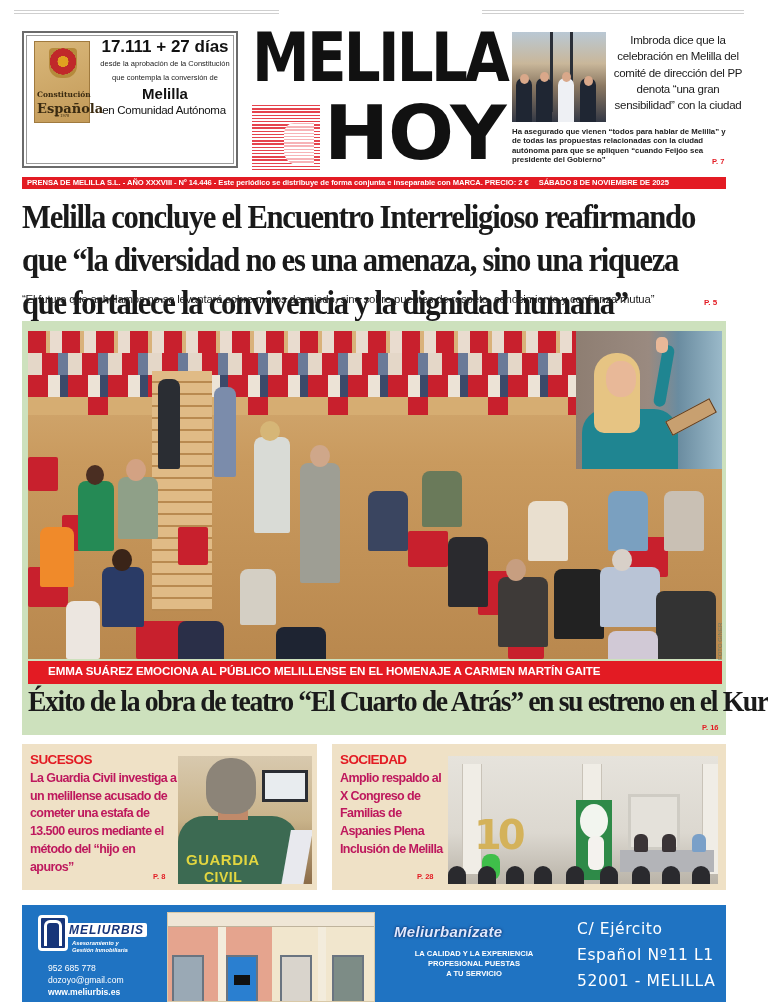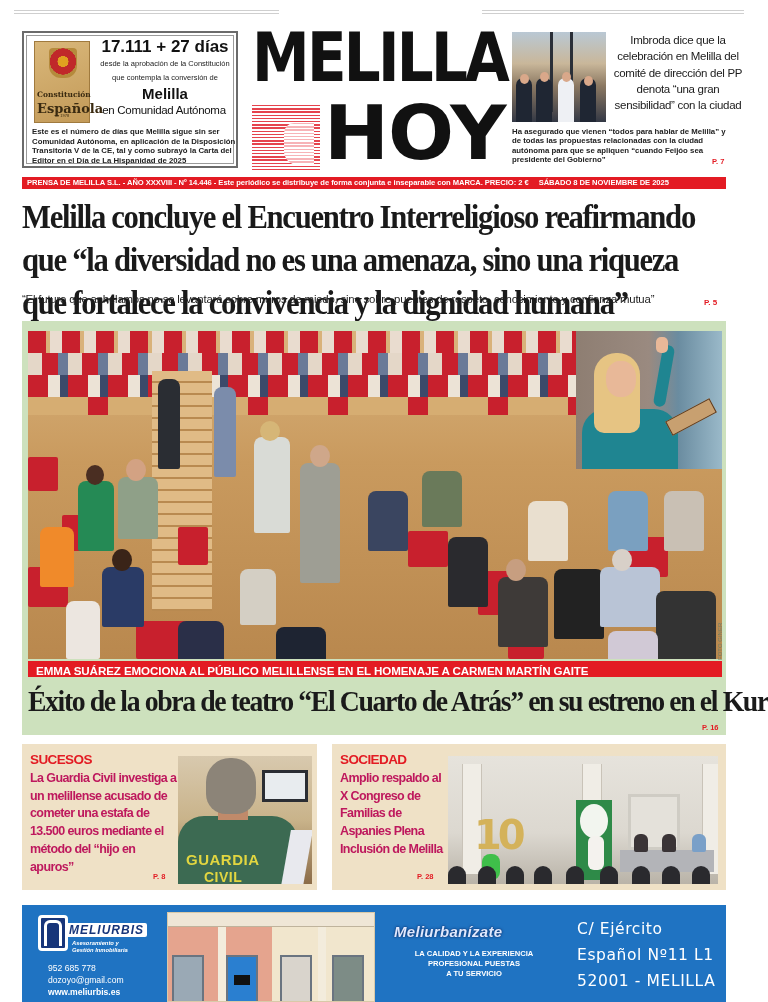--- a/index.html
+++ b/index.html
@@ -61,21 +61,21 @@
   .pers { position: absolute; border-radius: 8px 8px 2px 2px; }
   .pers-head { position: absolute; border-radius: 50%; }
   .actress { position: absolute; left: 548px; top: 0; width: 146px; height: 138px; overflow: hidden; background: linear-gradient(90deg, #8e7e72 0%, #9a8a80 50%, #6a8ca0 70%, #9ab9c9 100%); }
   .actress .hair { position: absolute; left: 18px; top: 22px; width: 46px; height: 80px; background: #e6c483; border-radius: 22px 22px 10px 10px; }
   .actress .face { position: absolute; left: 30px; top: 30px; width: 30px; height: 36px; background: #e8b898; border-radius: 45%; }
   .actress .body { position: absolute; left: 6px; top: 78px; width: 96px; height: 60px; background: #1f8591; border-radius: 24px 24px 0 0; }
   .actress .arm { position: absolute; left: 82px; top: 14px; width: 12px; height: 62px; background: #1f8591; transform: rotate(10deg); border-radius: 6px; }
   .actress .hand { position: absolute; left: 80px; top: 6px; width: 12px; height: 16px; background: #e8b898; border-radius: 5px; }
   .actress .script { position: absolute; left: 90px; top: 78px; width: 50px; height: 16px; background: #c8a070; transform: rotate(-28deg); border: 1px solid #5a3a20; }
   .photo-credit { position: absolute; left: 699px; top: 600px; font-size: 6px; color: #6f7d66; transform: rotate(-90deg); transform-origin: left top; white-space: nowrap; }
-  .feature-kicker { position: absolute; left: 6px; top: 340px; width: 694px; height: 16px; background: #e31b23; color: #fff; font-size: 11.6px; font-weight: bold; line-height: 20px; padding-left: 8px; letter-spacing: -0.1px; white-space: nowrap; }
+  .feature-kicker { position: absolute; left: 6px; top: 340px; width: 694px; height: 23px; background: #e31b23; color: #fff; font-size: 11.6px; font-weight: bold; line-height: 20px; padding-left: 20px; letter-spacing: -0.1px; white-space: nowrap; }
   .feature-headline { position: absolute; left: 6px; top: 361px; width: 730px; font-family: "Liberation Serif", serif; font-weight: bold; font-size: 30px; line-height: 38px; letter-spacing: -1.5px; color: #1a1a1a; white-space: nowrap; transform: scaleX(0.925); transform-origin: left top; }
   .feature-page { position: absolute; left: 680px; top: 402px; font-size: 7.5px; font-weight: bold; color: #e31b23; }
 
   
   .story { position: absolute; top: 744px; height: 146px; background: #efe1c6; }
   .story.sucesos { left: 22px; width: 295px; padding-left: 40px; }
   .story.sociedad { left: 332px; width: 394px; }
   .story .section { position: absolute; left: 8px; top: 8px; font-size: 13.5px; font-weight: bold; color: #e31b23; letter-spacing: -0.6px; }
   .story .text { position: absolute; left: 8px; top: 26px; font-size: 12.5px; line-height: 17.7px; color: #be185d; letter-spacing: -0.6px; font-weight: bold; }
   .story.sucesos .text { width: 148px; }
@@ -142,21 +142,20 @@
     <div class="shield"></div>
     <div class="t1">Constitución</div>
     <div class="t2">Española</div>
     <div class="t3">de 1978</div>
   </div>
   <div class="days-count">17.111 + 27 días</div>
   <div class="days-sub l1">desde la aprobación de la Constitución</div>
   <div class="days-sub l2">que contempla la conversión de</div>
   <div class="days-city">Melilla</div>
   <div class="days-city2">en Comunidad Autónoma</div>
-  <div class="const-note">Este es el número de días que Melilla sigue sin ser Comunidad Autónoma, en aplicación de la Disposición Transitoria V de la CE, tal y como subrayó la Carta del Editor en el Día de La Hispanidad de 2025</div>
 </div>
 
 <div class="logo">
   <div class="melilla">MELILLA</div>
   <div class="stripes">
     <div class="silhouette"></div>
   </div>
   <div class="hoy">HOY</div>
 </div>
 

